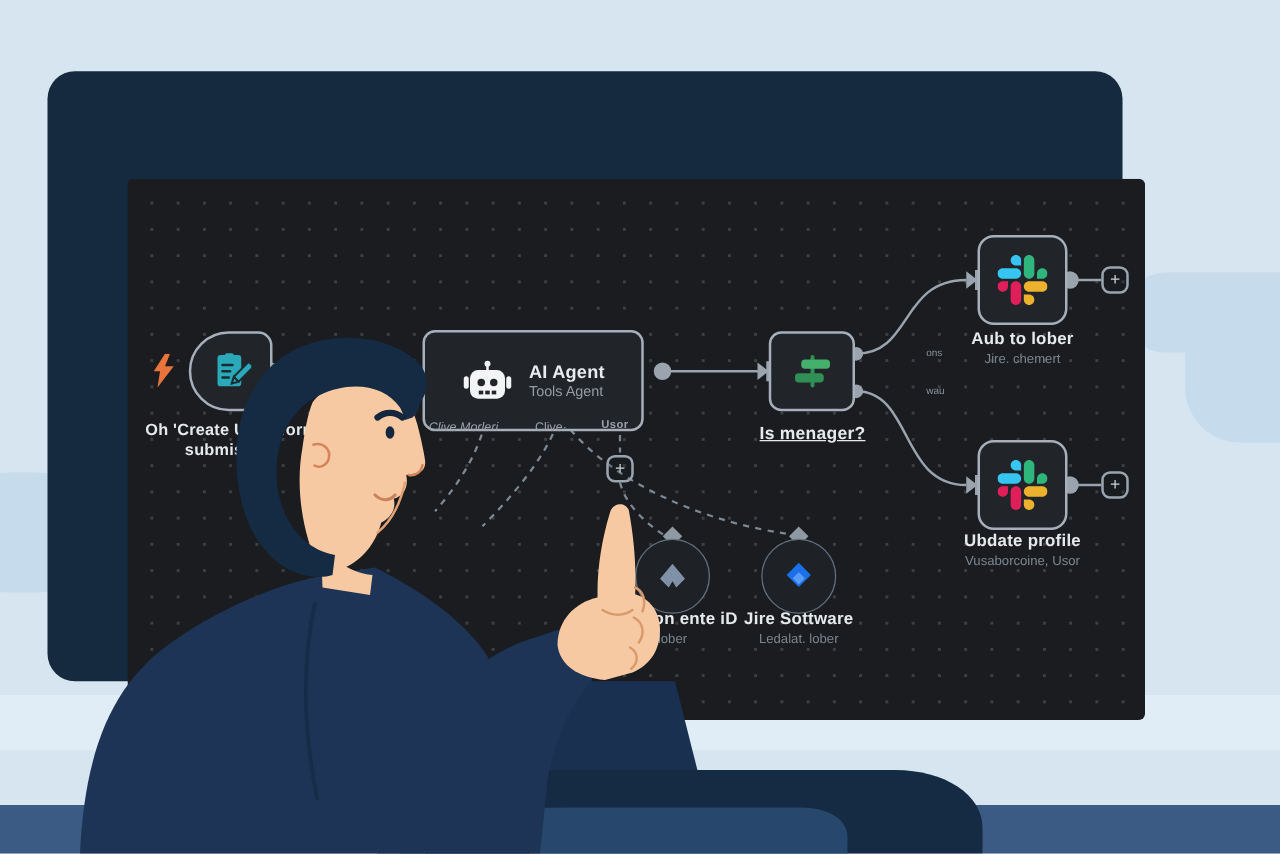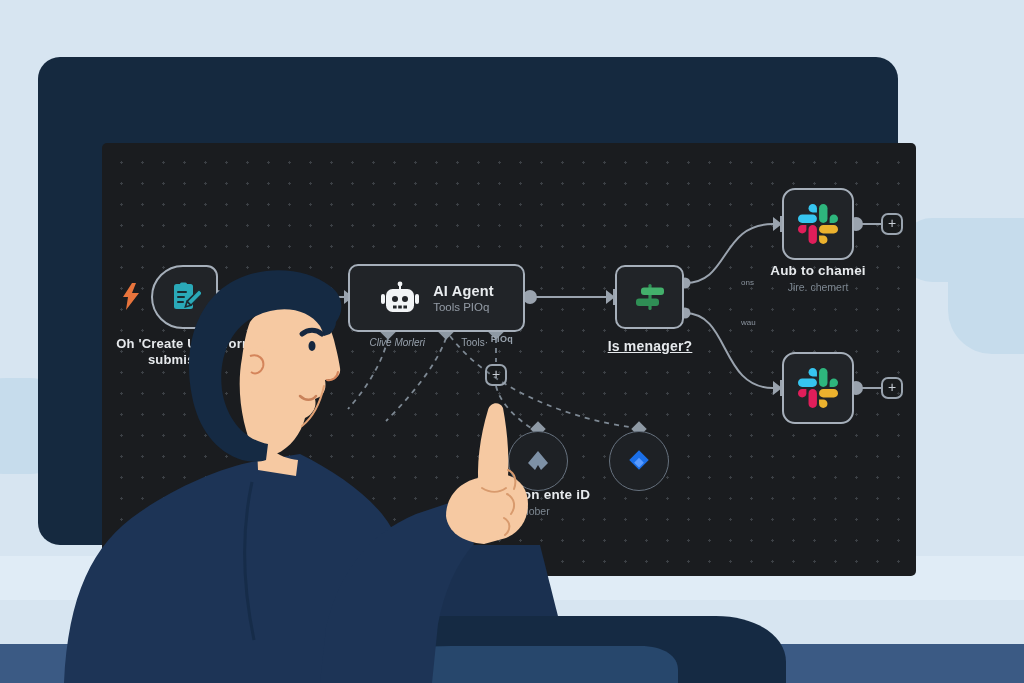--- a/index.html
+++ b/index.html
@@ -19,21 +19,21 @@
   .node.trigger{border-radius:34px 12px 12px 34px;}
   .node.slack{border-radius:13px;}
   .node.circle{border-radius:50%;border:1.5px solid #66717e;background:#1e2125;}
   .agent-inner{display:flex;align-items:center;gap:12px;padding:0 10px;}
   .agent-text{display:flex;flex-direction:column;gap:2px;}
   .node-title{color:#e9ecef;font-size:14.5px;font-weight:bold;letter-spacing:.2px;}
   .node-sub{color:#949ca6;font-size:11.5px;}
   .lbl{position:absolute;text-align:center;color:#e6e9ec;}
   .lbl .t{display:block;font-size:13.5px;font-weight:bold;color:#e6e9ec;letter-spacing:.2px;}
   .lbl .s{display:block;font-size:10.5px;color:#7d8791;margin-top:3px;}
-  .conn-lbl{position:absolute;font-size:10px;color:#98a2ad;text-align:right;}
+  .conn-lbl{position:absolute;font-size:10px;color:#98a2ad;text-align:left;}
   .conn-lbl.i{font-style:italic;}
   .conn-lbl.b{font-weight:bold;font-size:9px;letter-spacing:.3px;}
   .port-lbl{position:absolute;font-size:8px;color:#8a939e;margin-left:48px;}
   .plusbtn{position:absolute;width:22px;height:22px;border:2px solid #9aa4af;border-radius:7px;box-sizing:border-box;
            color:#c9d0d7;font-size:14px;line-height:17px;text-align:center;background:rgba(26,28,31,.2);}
   .overlay{position:absolute;left:0;top:0;width:1024px;height:683px;}
   .desk{position:absolute;left:0;top:644px;width:1024px;height:39px;background:#3b5a84;}
 </style>
 </head>
 <body>
@@ -105,106 +105,114 @@
           <g transform="rotate(45 24 18)">
             <rect x="21.5" y="7" width="5.5" height="17" rx="1.5" fill="#2aa9b8" stroke="#1b2b31" stroke-width="1.6"></rect>
             <polygon points="21.5,24 27,24 24.2,29" fill="#2aa9b8" stroke="#1b2b31" stroke-width="1.6"></polygon>
           </g>
         </svg>
       </div>
       <div class="lbl" style="left:-12px;top:193px;width:190px;">
         <span class="t" style="font-weight:600;font-size:13px;line-height:16px;">Oh 'Create User' form submission</span>
       </div>
 
-      <div class="node sq" style="left:246px;top:121px;width:177px;height:68px;">
+      <div class="node sq" style="left:236px;top:121px;width:177px;height:81px;">
         <div class="agent-inner">
           <svg width="42" height="34" viewBox="0 0 42 34">
             <circle cx="21" cy="3" r="2.4" fill="#f2f4f6"></circle>
               <rect x="20" y="4" width="2" height="4" fill="#f2f4f6"></rect>
             <rect x="2" y="13" width="4" height="10" rx="2" fill="#f2f4f6"></rect>
             <rect x="36" y="13" width="4" height="10" rx="2" fill="#f2f4f6"></rect>
             <rect x="7" y="8" width="28" height="23" rx="6.5" fill="#f2f4f6"></rect>
             <circle cx="16" cy="18" r="3" fill="#212428"></circle>
               <circle cx="26" cy="18" r="3" fill="#212428"></circle>
             <rect x="14" y="24.5" width="3.6" height="3" fill="#212428"></rect>
               <rect x="19.2" y="24.5" width="3.6" height="3" fill="#212428"></rect>
               <rect x="24.4" y="24.5" width="3.6" height="3" fill="#212428"></rect>
           </svg>
           <div class="agent-text">
             <span class="node-title">AI Agent</span>
-            <span class="node-sub">Tools PIOq</span>
+            <span class="node-sub">Tools Agent</span>
           </div>
         </div>
       </div>
       <span class="conn-lbl i" style="left:241px;top:194px;width:82px;">Clive Morleri</span>
-      <span class="conn-lbl" style="left:326px;top:194px;width:60px;">Tools·</span>
-      <span class="conn-lbl b" style="left:379px;top:191px;width:32px;">PIOq</span>
+      <span class="conn-lbl" style="left:326px;top:194px;width:60px;">Clive·</span>
+      <span class="conn-lbl b" style="left:379px;top:191px;width:32px;">Usor</span>
 
       <div class="node sq" style="left:513px;top:122px;width:69px;height:64px;">
         <svg width="36" height="36" viewBox="0 0 36 36">
           <rect x="16.4" y="5" width="3.2" height="26" rx="1.6" fill="#2f8f55"></rect>
           <rect x="9" y="8.5" width="23" height="7.5" rx="3" fill="#43b06b"></rect>
           <rect x="4" y="19.5" width="23" height="7.5" rx="3" fill="#2f8f55"></rect>
         </svg>
       </div>
       <span class="port-lbl" style="left:591px;top:135px;">ons</span>
-      <span class="port-lbl" style="left:591px;top:175px;text-align:right;">wau</span>
+      <span class="port-lbl" style="left:591px;top:165px;text-align:right;">wau</span>
       <div class="lbl" style="left:478px;top:195px;width:140px;text-decoration:underline;">
         <span class="t" style="font-weight:600;font-size:14px;">Is menager?</span>
       </div>
 
       <div class="node slack" style="left:680px;top:45px;width:72px;height:72px;">
         <svg width="40" height="40" viewBox="0 0 122.8 122.8">
           <path d="M25.8 77.6c0 7.1-5.8 12.9-12.9 12.9S0 84.7 0 77.6s5.8-12.9 12.9-12.9h12.9v12.9z" fill="#E01E5A"></path>
           <path d="M32.3 77.6c0-7.1 5.8-12.9 12.9-12.9s12.9 5.8 12.9 12.9v32.3c0 7.1-5.8 12.9-12.9 12.9s-12.9-5.8-12.9-12.9V77.6z" fill="#E01E5A"></path>
           <path d="M45.2 25.8c-7.1 0-12.9-5.8-12.9-12.9S38.1 0 45.2 0s12.9 5.8 12.9 12.9v12.9H45.2z" fill="#36C5F0"></path>
           <path d="M45.2 32.3c7.1 0 12.9 5.8 12.9 12.9s-5.8 12.9-12.9 12.9H12.9C5.8 58.1 0 52.3 0 45.2s5.8-12.9 12.9-12.9h32.3z" fill="#36C5F0"></path>
           <path d="M97 45.2c0-7.1 5.8-12.9 12.9-12.9s12.9 5.8 12.9 12.9-5.8 12.9-12.9 12.9H97V45.2z" fill="#2EB67D"></path>
           <path d="M90.5 45.2c0 7.1-5.8 12.9-12.9 12.9s-12.9-5.8-12.9-12.9V12.9C64.7 5.8 70.5 0 77.6 0s12.9 5.8 12.9 12.9v32.3z" fill="#2EB67D"></path>
           <path d="M77.6 97c7.1 0 12.9 5.8 12.9 12.9s-5.8 12.9-12.9 12.9-12.9-5.8-12.9-12.9V97h12.9z" fill="#ECB22E"></path>
           <path d="M77.6 90.5c-7.1 0-12.9-5.8-12.9-12.9s5.8-12.9 12.9-12.9h32.3c7.1 0 12.9 5.8 12.9 12.9s-5.8 12.9-12.9 12.9H77.6z" fill="#ECB22E"></path>
         </svg>
       </div>
       <div class="lbl" style="left:636px;top:120px;width:160px;">
-        <span class="t">Aub to chamei</span>
+        <span class="t">Aub to lober</span>
         <span class="s">Jire. chemert</span>
       </div>
       <div class="plusbtn" style="left:779px;top:70px;"><span>+</span></div>
 
       <div class="node slack" style="left:680px;top:209px;width:72px;height:72px;">
         <svg width="40" height="40" viewBox="0 0 122.8 122.8">
           <path d="M25.8 77.6c0 7.1-5.8 12.9-12.9 12.9S0 84.7 0 77.6s5.8-12.9 12.9-12.9h12.9v12.9z" fill="#E01E5A"></path>
           <path d="M32.3 77.6c0-7.1 5.8-12.9 12.9-12.9s12.9 5.8 12.9 12.9v32.3c0 7.1-5.8 12.9-12.9 12.9s-12.9-5.8-12.9-12.9V77.6z" fill="#E01E5A"></path>
           <path d="M45.2 25.8c-7.1 0-12.9-5.8-12.9-12.9S38.1 0 45.2 0s12.9 5.8 12.9 12.9v12.9H45.2z" fill="#36C5F0"></path>
           <path d="M45.2 32.3c7.1 0 12.9 5.8 12.9 12.9s-5.8 12.9-12.9 12.9H12.9C5.8 58.1 0 52.3 0 45.2s5.8-12.9 12.9-12.9h32.3z" fill="#36C5F0"></path>
           <path d="M97 45.2c0-7.1 5.8-12.9 12.9-12.9s12.9 5.8 12.9 12.9-5.8 12.9-12.9 12.9H97V45.2z" fill="#2EB67D"></path>
           <path d="M90.5 45.2c0 7.1-5.8 12.9-12.9 12.9s-12.9-5.8-12.9-12.9V12.9C64.7 5.8 70.5 0 77.6 0s12.9 5.8 12.9 12.9v32.3z" fill="#2EB67D"></path>
           <path d="M77.6 97c7.1 0 12.9 5.8 12.9 12.9s-5.8 12.9-12.9 12.9-12.9-5.8-12.9-12.9V97h12.9z" fill="#ECB22E"></path>
           <path d="M77.6 90.5c-7.1 0-12.9-5.8-12.9-12.9s5.8-12.9 12.9-12.9h32.3c7.1 0 12.9 5.8 12.9 12.9s-5.8 12.9-12.9 12.9H77.6z" fill="#ECB22E"></path>
         </svg>
       </div>
+      <div class="lbl" style="left:636px;top:282px;width:160px;">
+        <span class="t">Ubdate profile</span>
+        <span class="s">Vusaborcoine, Usor</span>
+      </div>
       <div class="plusbtn" style="left:779px;top:234px;"><span>+</span></div>
 
       <div class="plusbtn" style="left:383px;top:221px;"><span>+</span></div>
 
       <div class="node circle" style="left:406px;top:288px;width:60px;height:60px;">
         <svg width="22" height="20" viewBox="0 0 22 20">
           <path d="M11 0 L21 12 L14 19 L11 14 L8 19 L1 12 Z" fill="#8fa5bd" opacity="0.85"></path>
         </svg>
       </div>
       <div class="lbl" style="left:346px;top:344px;width:180px;">
         <span class="t">Michron ente iD</span>
         <span class="s">lober</span>
       </div>
 
       <div class="node circle" style="left:507px;top:288px;width:60px;height:60px;">
         <svg width="26" height="26" viewBox="0 0 24 24">
           <path d="M12 2 L21 11 L12 20 L3 11 Z" fill="#1B6FE8"></path>
           <path d="M12 9 L16.5 13.5 L12 18 L7.5 13.5 Z" fill="#5A9BFF"></path>
         </svg>
+      </div>
+      <div class="lbl" style="left:447px;top:344px;width:180px;">
+        <span class="t">Jire Sottware</span>
+        <span class="s">Ledalat. lober</span>
       </div>
 
     </div>
   </div>
 
   <svg class="overlay" viewBox="0 0 1024 683" style="pointer-events:none;">
     <polygon points="352,545 540,545 566,648 326,648" fill="#1a3050"></polygon>
   </svg>
 
   <div class="desk"></div>

